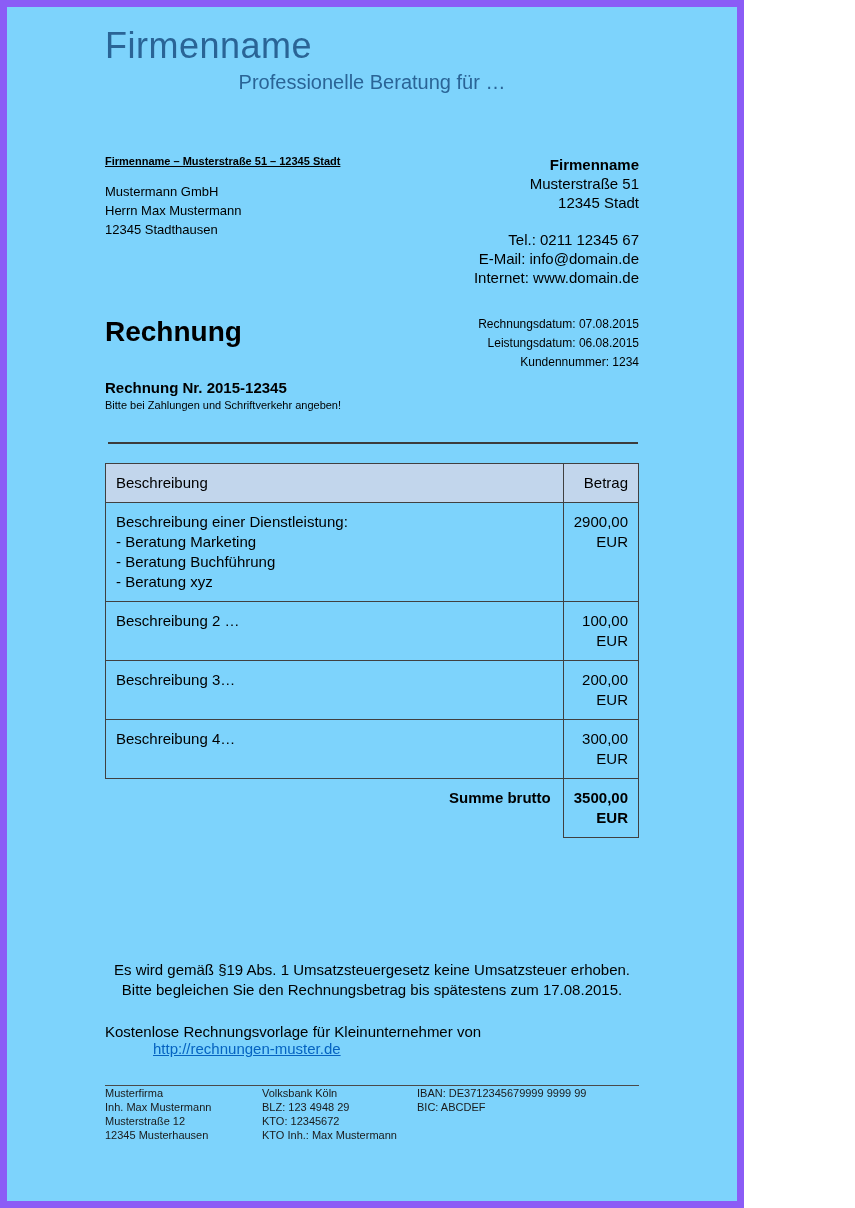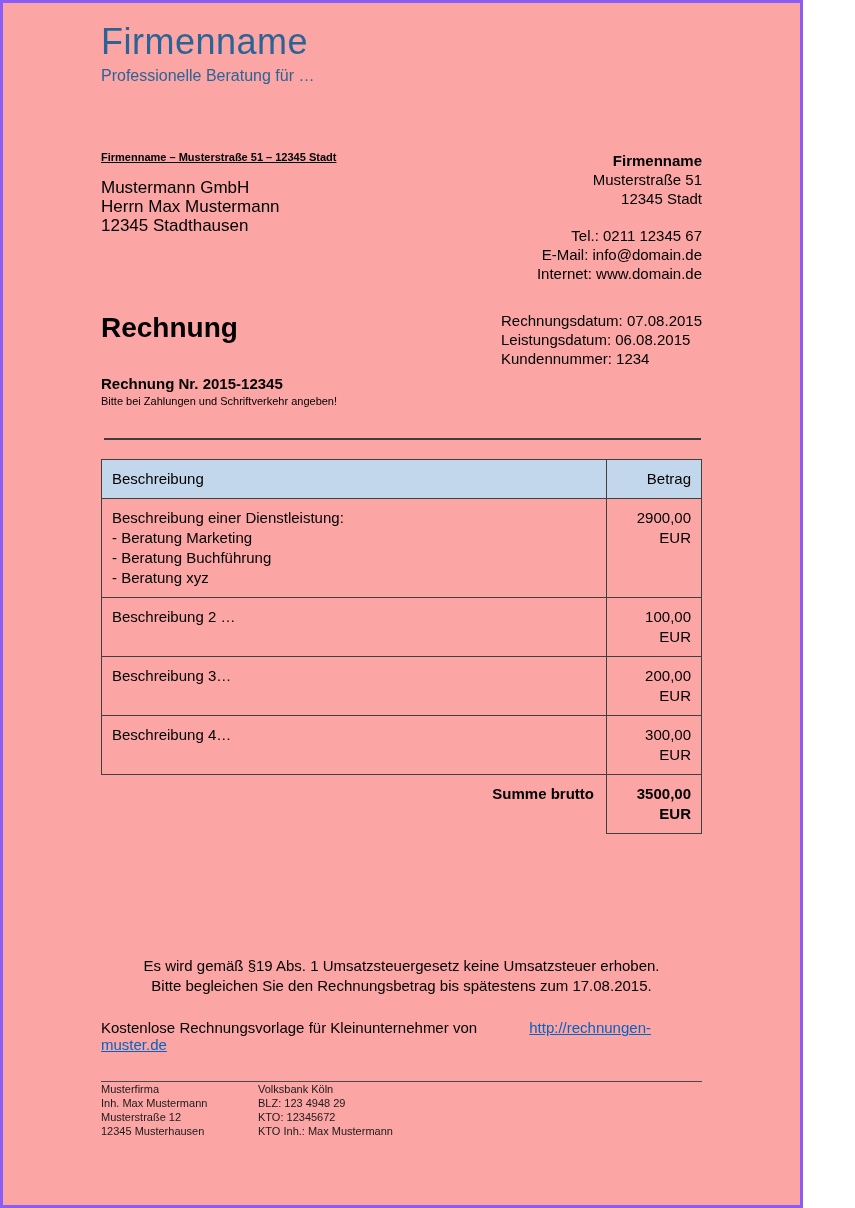--- a/index.html
+++ b/index.html
@@ -9,50 +9,50 @@
     --thead-bg: #c2d6ec;
     --link: #0563c1;
   }
   body {
     font-family: "Liberation Sans", sans-serif;
     color: #000;
     background: #fff;
   }
   .page {
     position: relative;
-    width: 803px;
+    width: 744px;
     height: 1208px;
-    background: #fca5a5;
-    border: 3px solid #8b5cf6;
+    background: #7dd3fc;
+    border: 7px solid #8b5cf6;
     overflow: hidden;
   }
   .abs { position: absolute; left: 98px; right: 98px; }
 
   
   .logo-block { top: 18px; }
   .logo-name { font-size: 36px; color: var(--brand); letter-spacing: 0.5px; }
-  .logo-tagline { font-size: 16px; color: var(--brand); margin-top: 4px; }
+  .logo-tagline { font-size: 20px; color: var(--brand); margin-top: 4px; text-align: center; }
 
   
   .addr-row { top: 148px; display: flex; justify-content: space-between; }
   .sender-line {
     font-size: 11px;
     font-weight: bold;
     text-decoration: underline;
     margin-bottom: 15px;
   }
-  .recipient { font-size: 17px; line-height: 19px; }
+  .recipient { font-size: 13px; line-height: 19px; }
   .company-block { text-align: right; font-size: 15px; line-height: 19px; }
   .company-name { font-weight: bold; }
   .company-contact { margin-top: 18px; }
 
   
   .title-row { top: 308px; display: flex; justify-content: space-between; align-items: flex-start; }
   .invoice-title { font-size: 28px; font-weight: bold; line-height: 34px; }
-  .invoice-meta { text-align: left; font-size: 15px; line-height: 19px; margin-left: 26px; }
+  .invoice-meta { text-align: right; font-size: 12px; line-height: 19px; margin-left: 26px; }
 
   
   .inv-num { top: 372px; }
   .inv-num-label { font-size: 15px; font-weight: bold; }
   .inv-num-note { font-size: 11px; margin-top: 3px; }
 
   
   .rule1 { top: 435px; left: 101px; right: 99px; border-top: 2px solid #3c3c3c; }
 
   
@@ -204,15 +204,19 @@
         <div>Inh. Max Mustermann</div>
         <div>Musterstraße 12</div>
         <div>12345 Musterhausen</div>
       </div>
       <div>
         <div>Volksbank Köln</div>
         <div>BLZ: 123 4948 29</div>
         <div>KTO: 12345672</div>
         <div>KTO Inh.: Max Mustermann</div>
       </div>
+      <div>
+        <div>IBAN: DE3712345679999 9999 99</div>
+        <div>BIC: ABCDEF</div>
+      </div>
     </div>
 
 </div>
 
 </body></html>

